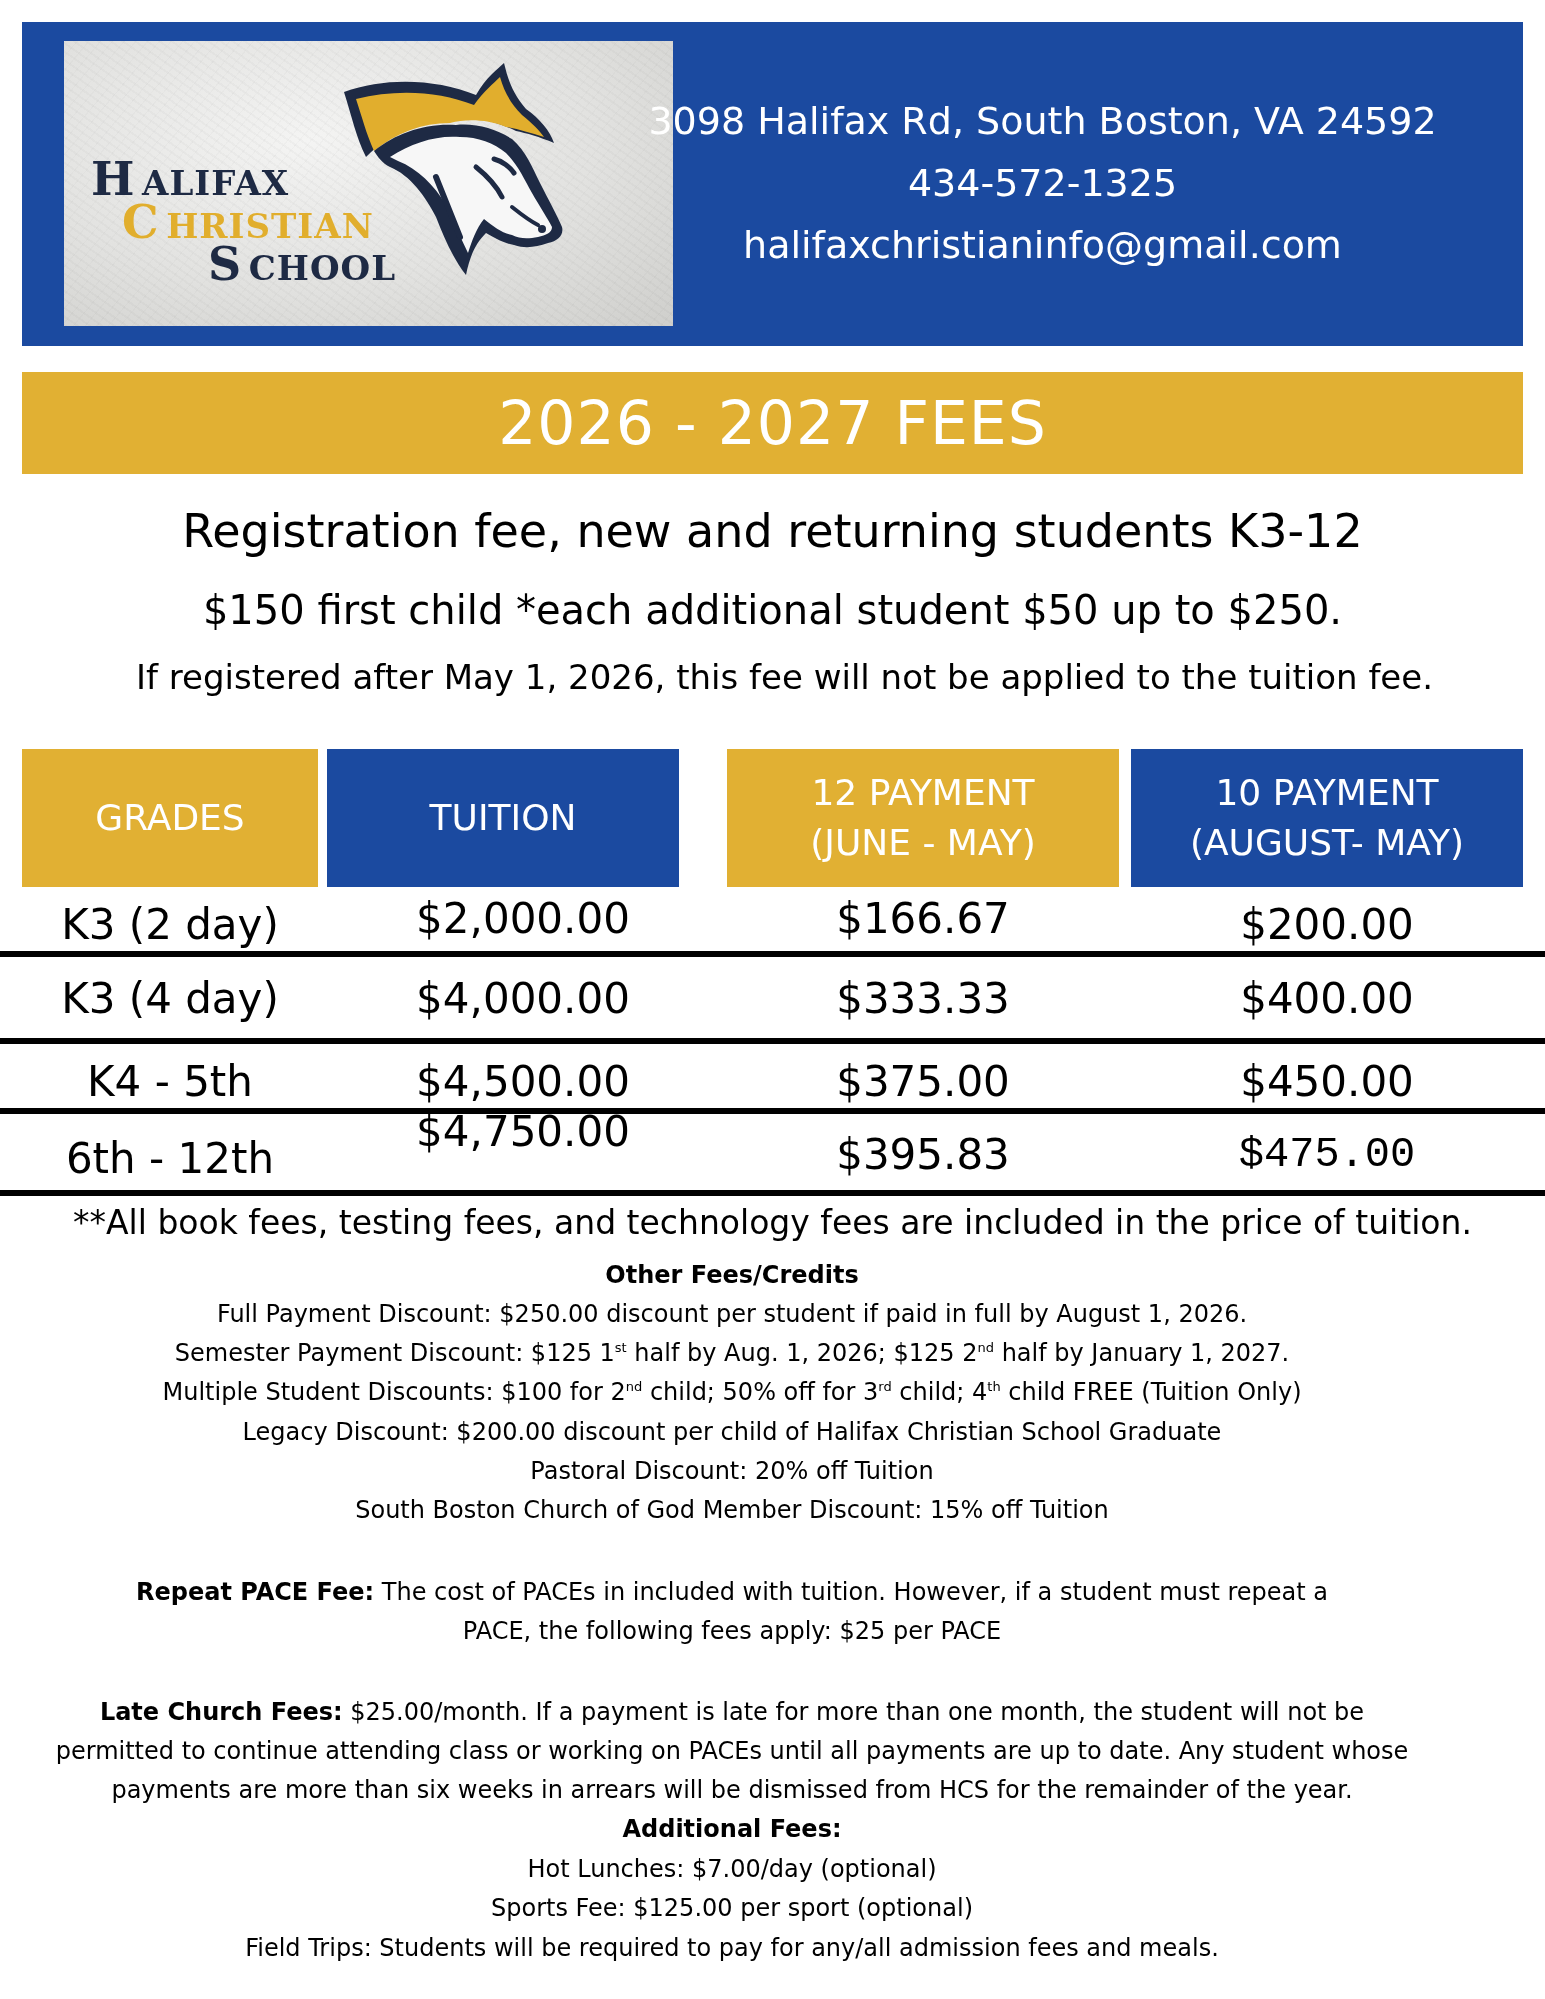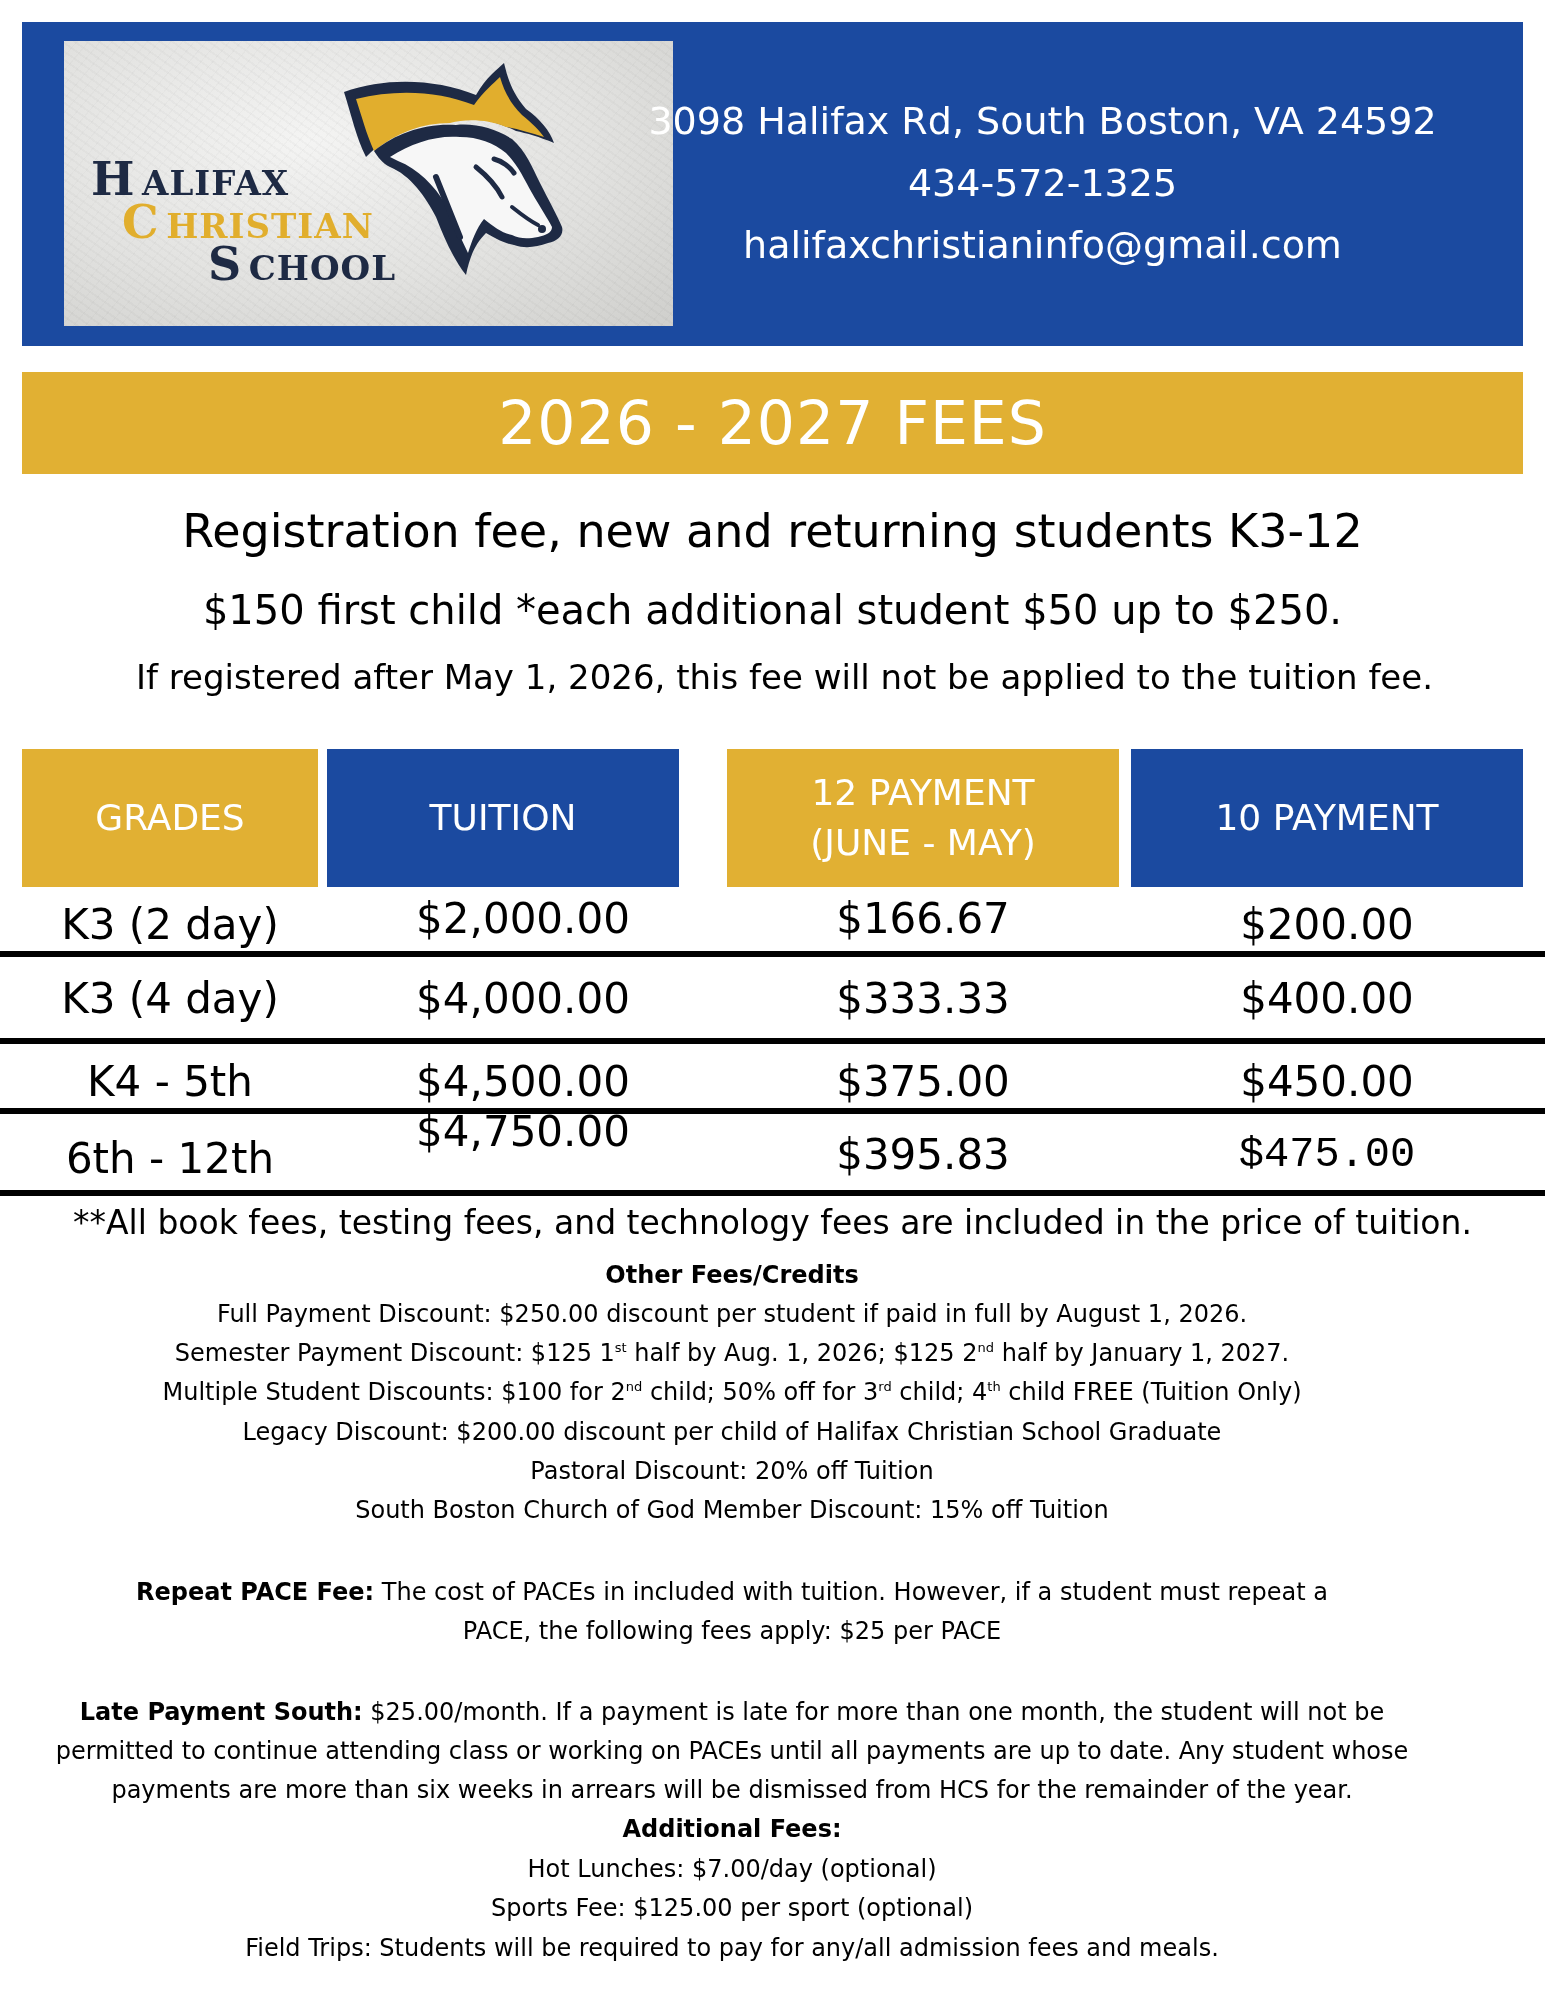--- a/index.html
+++ b/index.html
@@ -119,20 +119,21 @@
 </div>
 <div id="th-12" class="th gold">
   <div>
     <div>12 PAYMENT</div>
     <div>(JUNE - MAY)</div>
   </div>
 </div>
 <div id="th-10" class="th blue">
   <div>
     <div>10 PAYMENT</div>
+    <div>(AUGUST- MAY)</div>
   </div>
 </div>
 
 <div class="row" style="top:0;">
   <div class="cell c-grade" style="top:904px;">K3 (2 day)</div>
   <div class="cell c-tuit" style="top:898px;">$2,000.00</div>
   <div class="cell c-12" style="top:898px;">$166.67</div>
   <div class="cell c-10" style="top:904px;">$200.00</div>
 </div>
 <div class="sep" style="top:951px;"></div>
@@ -174,21 +175,21 @@
 <div class="small" style="top:1420px;">Legacy Discount: $200.00 discount per child of Halifax Christian School Graduate</div>
 <div class="small" style="top:1459px;">Pastoral Discount: 20% off Tuition</div>
 <div class="small" style="top:1498px;">South Boston Church of God Member Discount: 15% off Tuition</div>
 
 <div class="small" style="top:1580px;">
   <span class="bold">Repeat PACE Fee:</span><span> The cost of PACEs in included with tuition. However, if a student must repeat a</span>
 </div>
 <div class="small" style="top:1619px;">PACE, the following fees apply: $25 per PACE</div>
 
 <div class="small" style="top:1700px;">
-  <span class="bold">Late Payment South:</span><span> $25.00/month. If a payment is late for more than one month, the student will not be</span>
+  <span class="bold">Late Church Fees:</span><span> $25.00/month. If a payment is late for more than one month, the student will not be</span>
 </div>
 <div class="small" style="top:1739px;">permitted to continue attending class or working on PACEs until all payments are up to date. Any student whose</div>
 <div class="small" style="top:1778px;">payments are more than six weeks in arrears will be dismissed from HCS for the remainder of the year.</div>
 
 <div class="small bold" style="top:1817px;">Additional Fees:</div>
 <div class="small" style="top:1857px;">Hot Lunches: $7.00/day (optional)</div>
 <div class="small" style="top:1896px;">Sports Fee: $125.00 per sport (optional)</div>
 <div class="small" style="top:1936px;">Field Trips: Students will be required to pay for any/all admission fees and meals.</div>
 
 </body></html>

